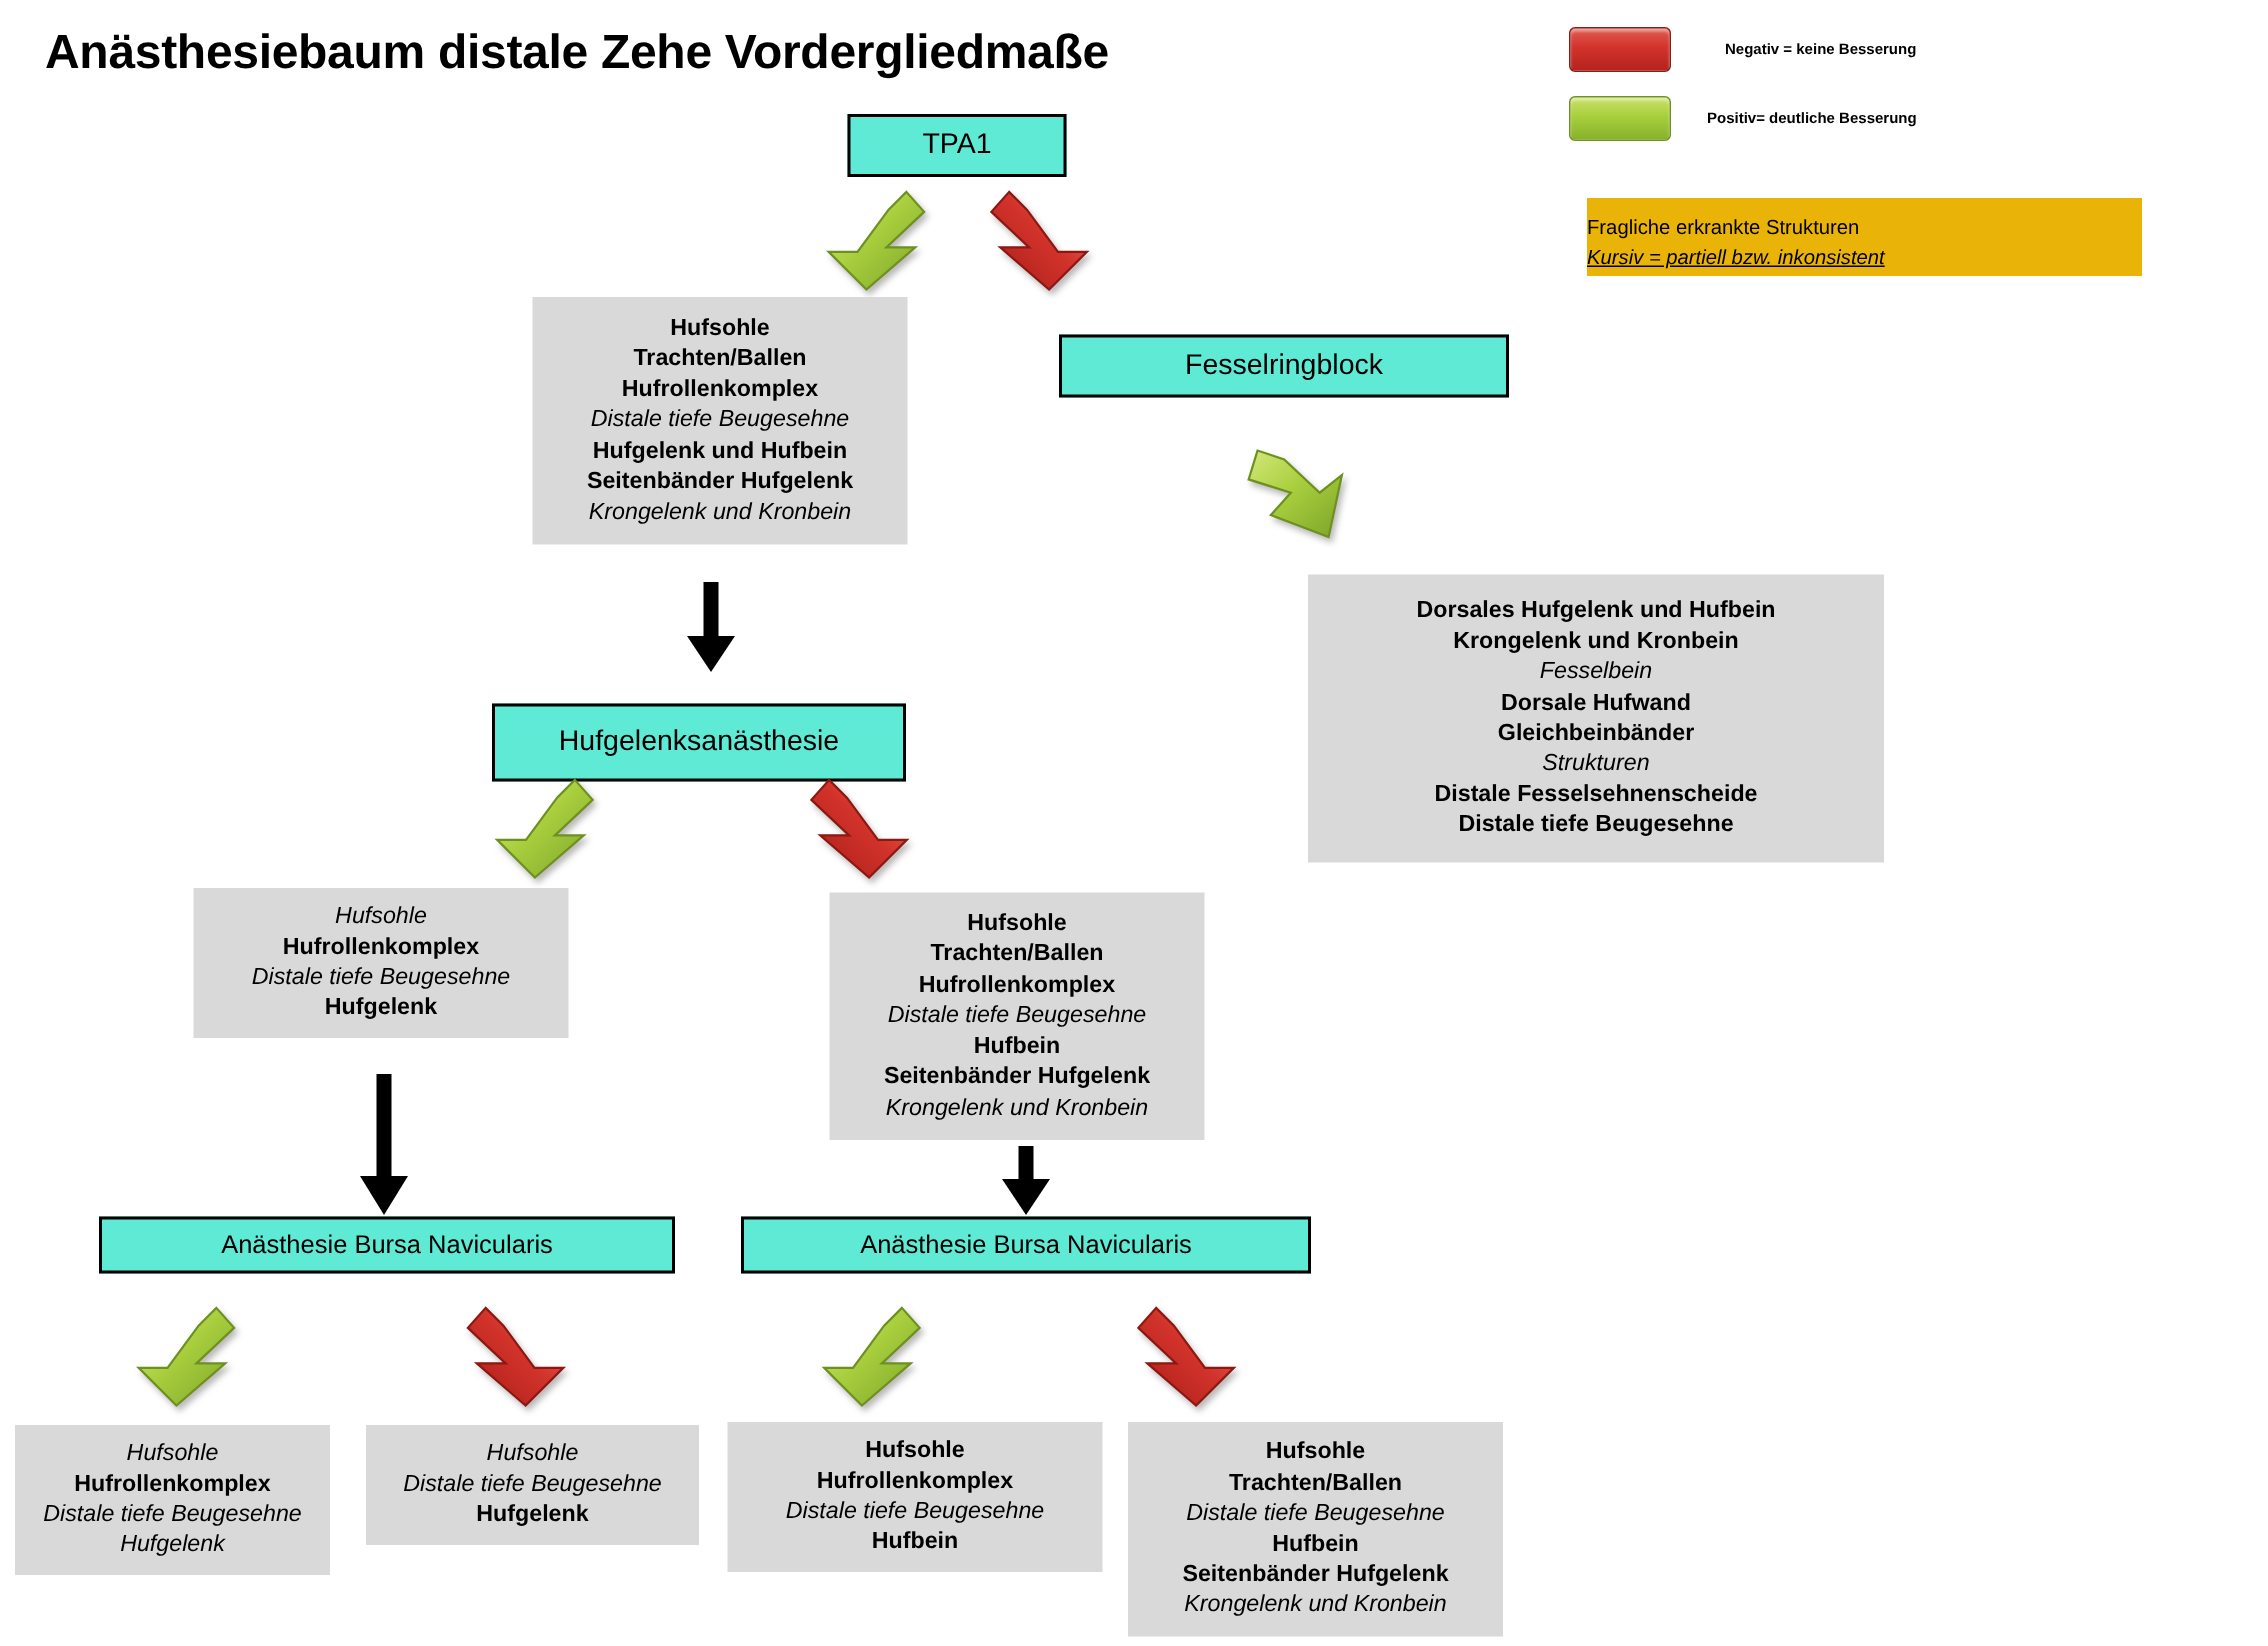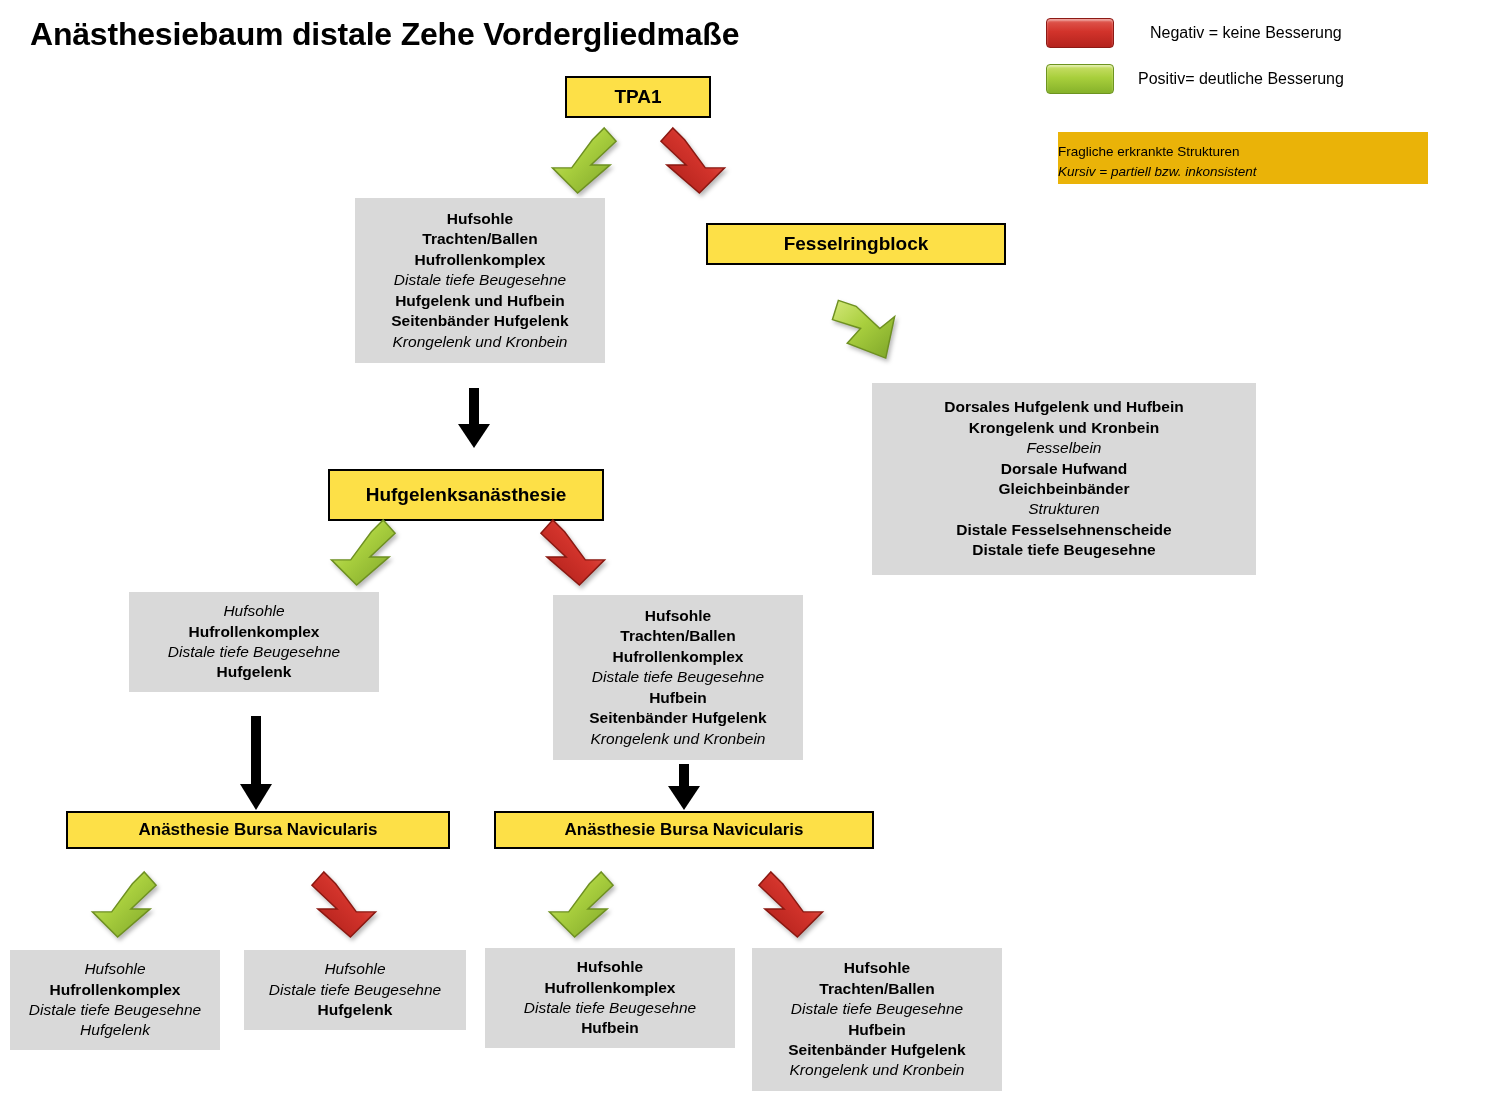--- a/index.html
+++ b/index.html
@@ -9,55 +9,55 @@
 
   
   #page-title{
     left:30px; top:16px; width:900px;
     font-size:32px; font-weight:bold; letter-spacing:-0.2px;
     white-space:nowrap;
   }
 
   
   .wbox{
-    border:2px solid #000; background:#fde047;
+    border:2px solid #000; background:#5eead4;
     display:flex; align-items:center; justify-content:center;
-    font-size:19px; font-weight:bold; text-align:right;
+    font-size:19px; font-weight:normal; text-align:right;
     box-sizing:border-box;
   }
 
   
   .gbox{
     background:#d9d9d9; box-sizing:border-box;
     display:flex; flex-direction:column; align-items:center; justify-content:center;
     padding:6px 19px; text-align:center;
   }
   .gbox .ln{ font-size:15.5px; line-height:1.32; white-space:nowrap; }
   .ln.b  { font-weight:bold; font-style:normal; }
   .ln.i  { font-weight:normal; font-style:italic; }
   .ln.bi { font-weight:bold; }
 
   
-  .legend-text{ font-size:16px; font-weight:normal; white-space:nowrap; }
+  .legend-text{ font-size:10px; font-weight:bold; white-space:nowrap; }
   .legend-chip{ width:66px; height:28px; border-radius:4px; }
   .chip-red{
     background:linear-gradient(to bottom,#e05b52 0%,#d2332b 45%,#b4231d 100%);
     border:1px solid #8d1a15;
     box-shadow:inset 0 2px 2px rgba(255,255,255,.45);
   }
   .chip-green{
     background:linear-gradient(to bottom,#cbe06a 0%,#a8cf3c 45%,#86b22a 100%);
     border:1px solid #6d9420;
     box-shadow:inset 0 2px 2px rgba(255,255,255,.45);
   }
   #legend-note{
     background:#eab308; box-sizing:border-box; padding:10px 0;
   }
   #legend-note .nl{ font-size:13.5px; line-height:1.45; white-space:nowrap; }
-  #legend-note .nl.it{ font-style:italic; }
+  #legend-note .nl.it{ font-style:italic;text-decoration:underline; }
 
   
   .barrow{ width:74px; height:74px; }
   .barrow svg{ width:100%; height:100%; display:block;
                filter:drop-shadow(2px 3px 2px rgba(0,0,0,.28)); }
 
   
   .karrow svg{ display:block; }
 </style>
 </head>

